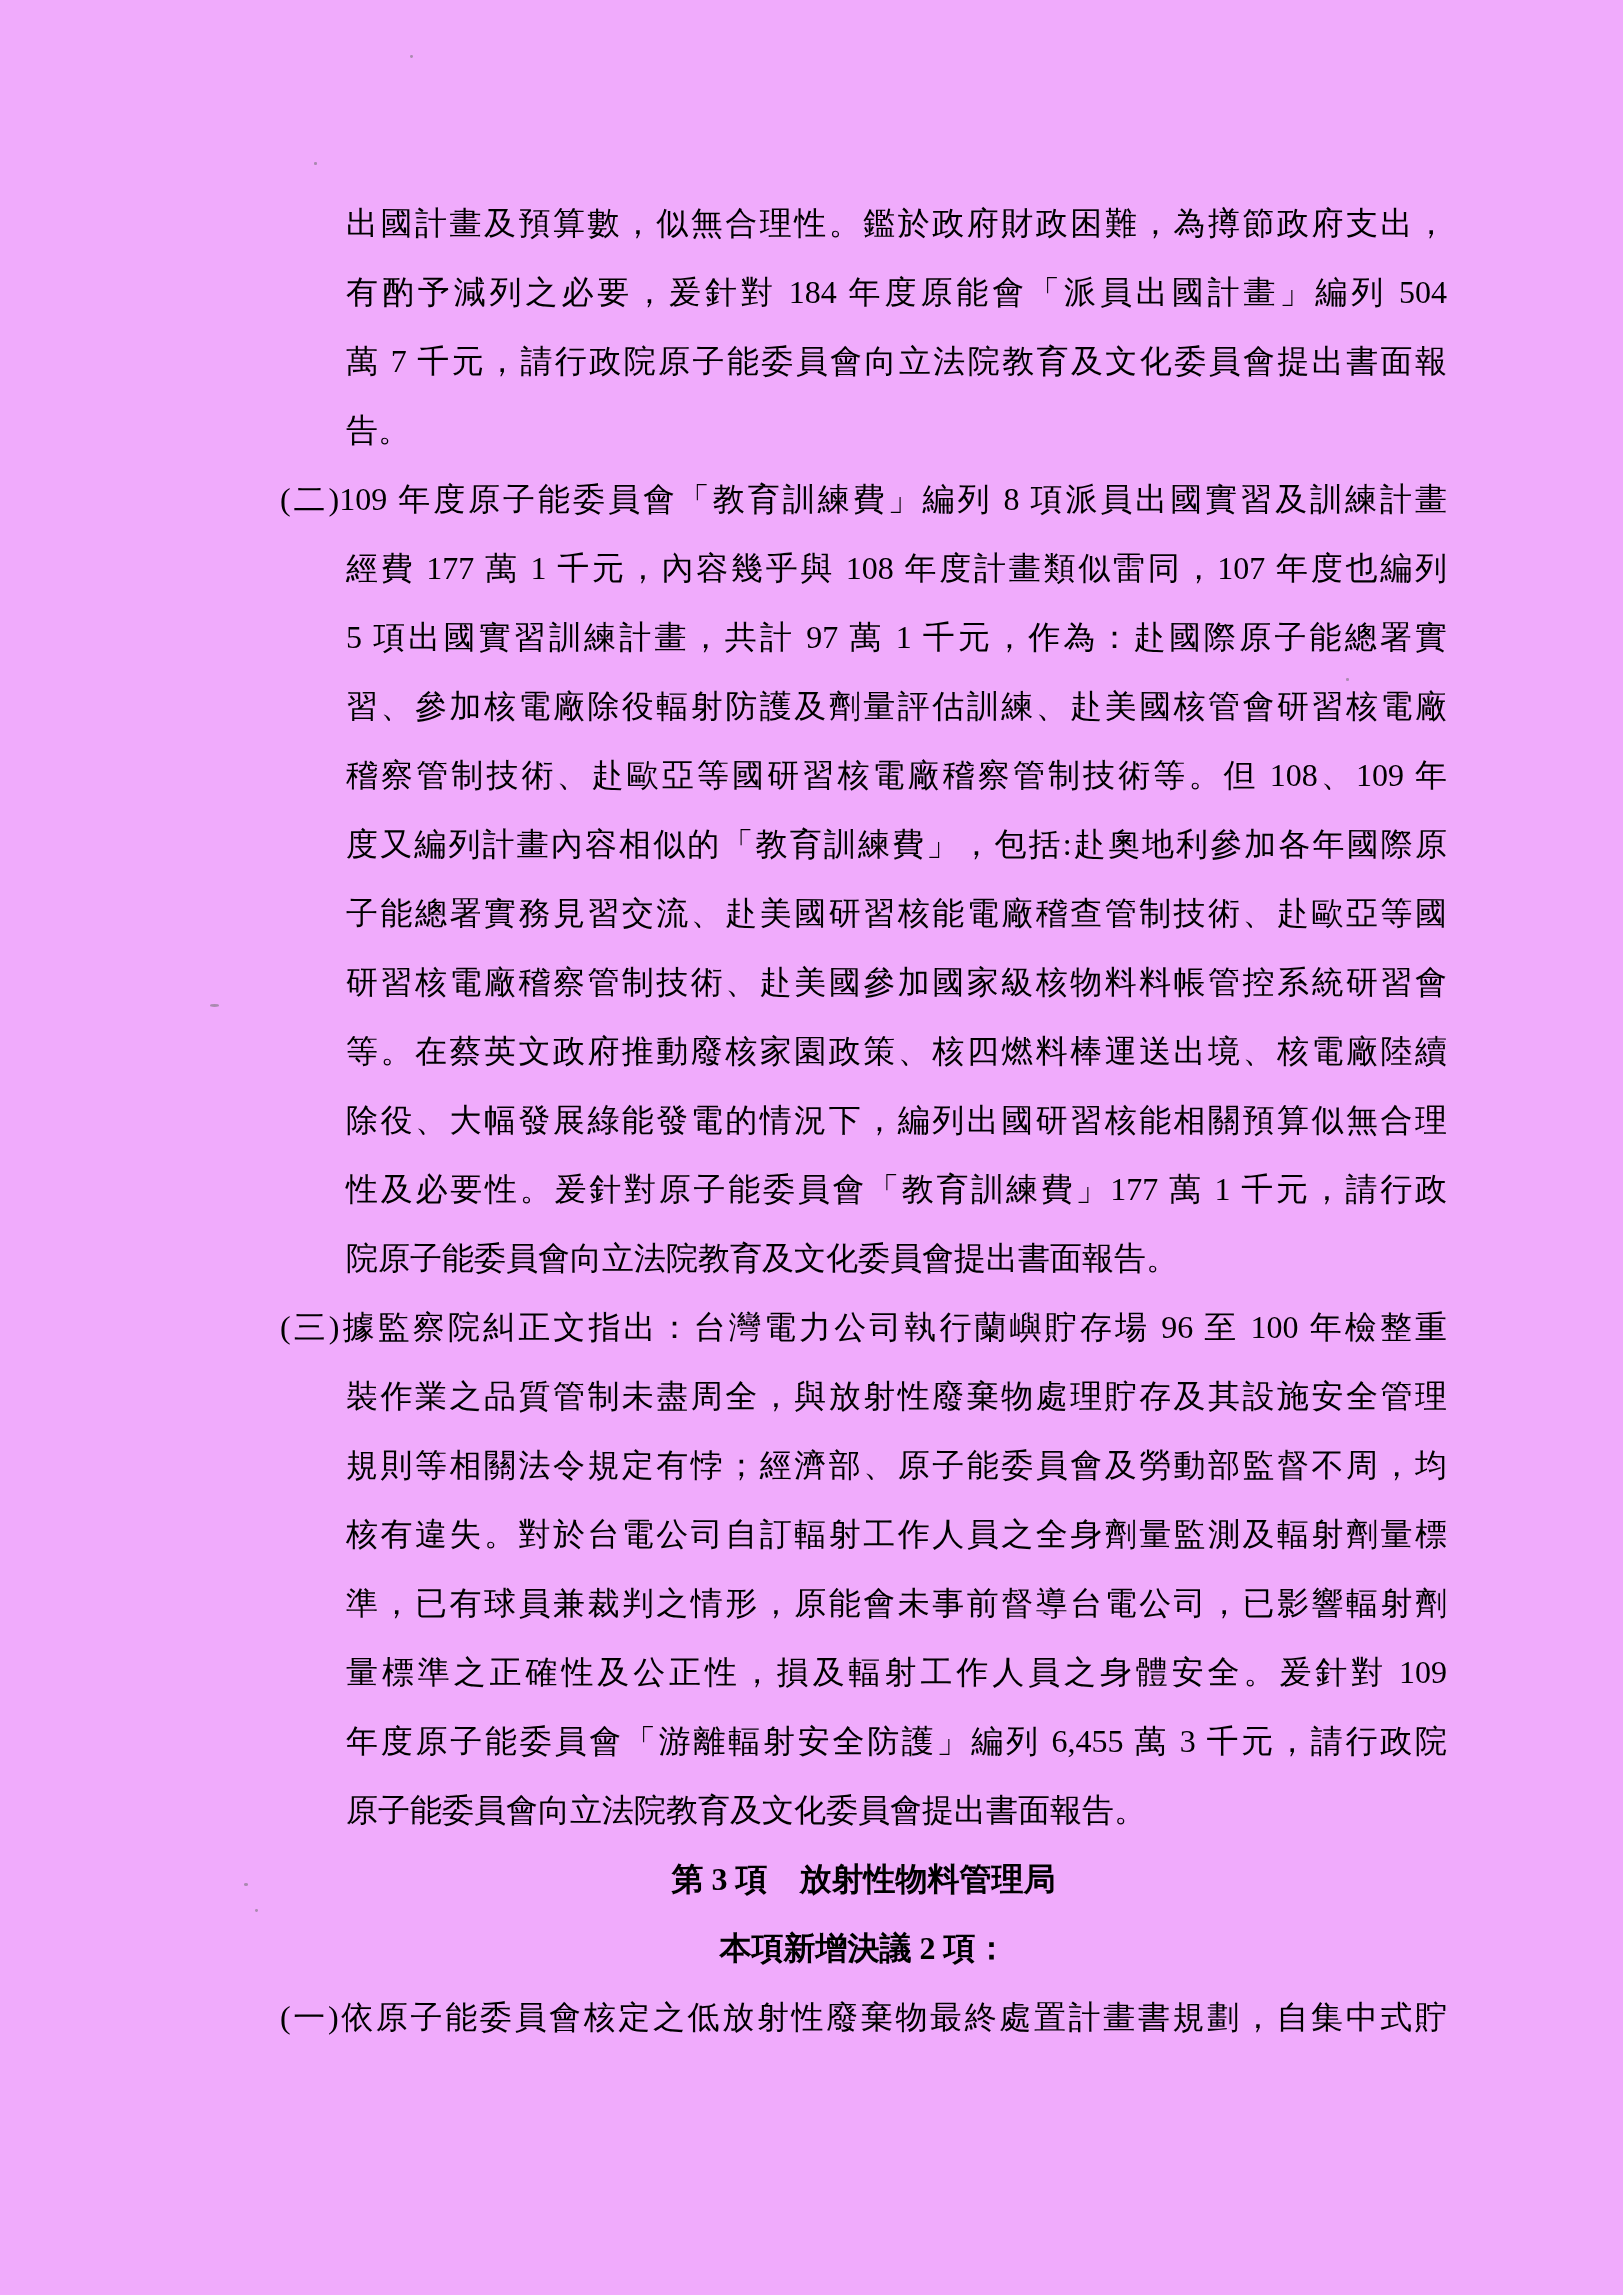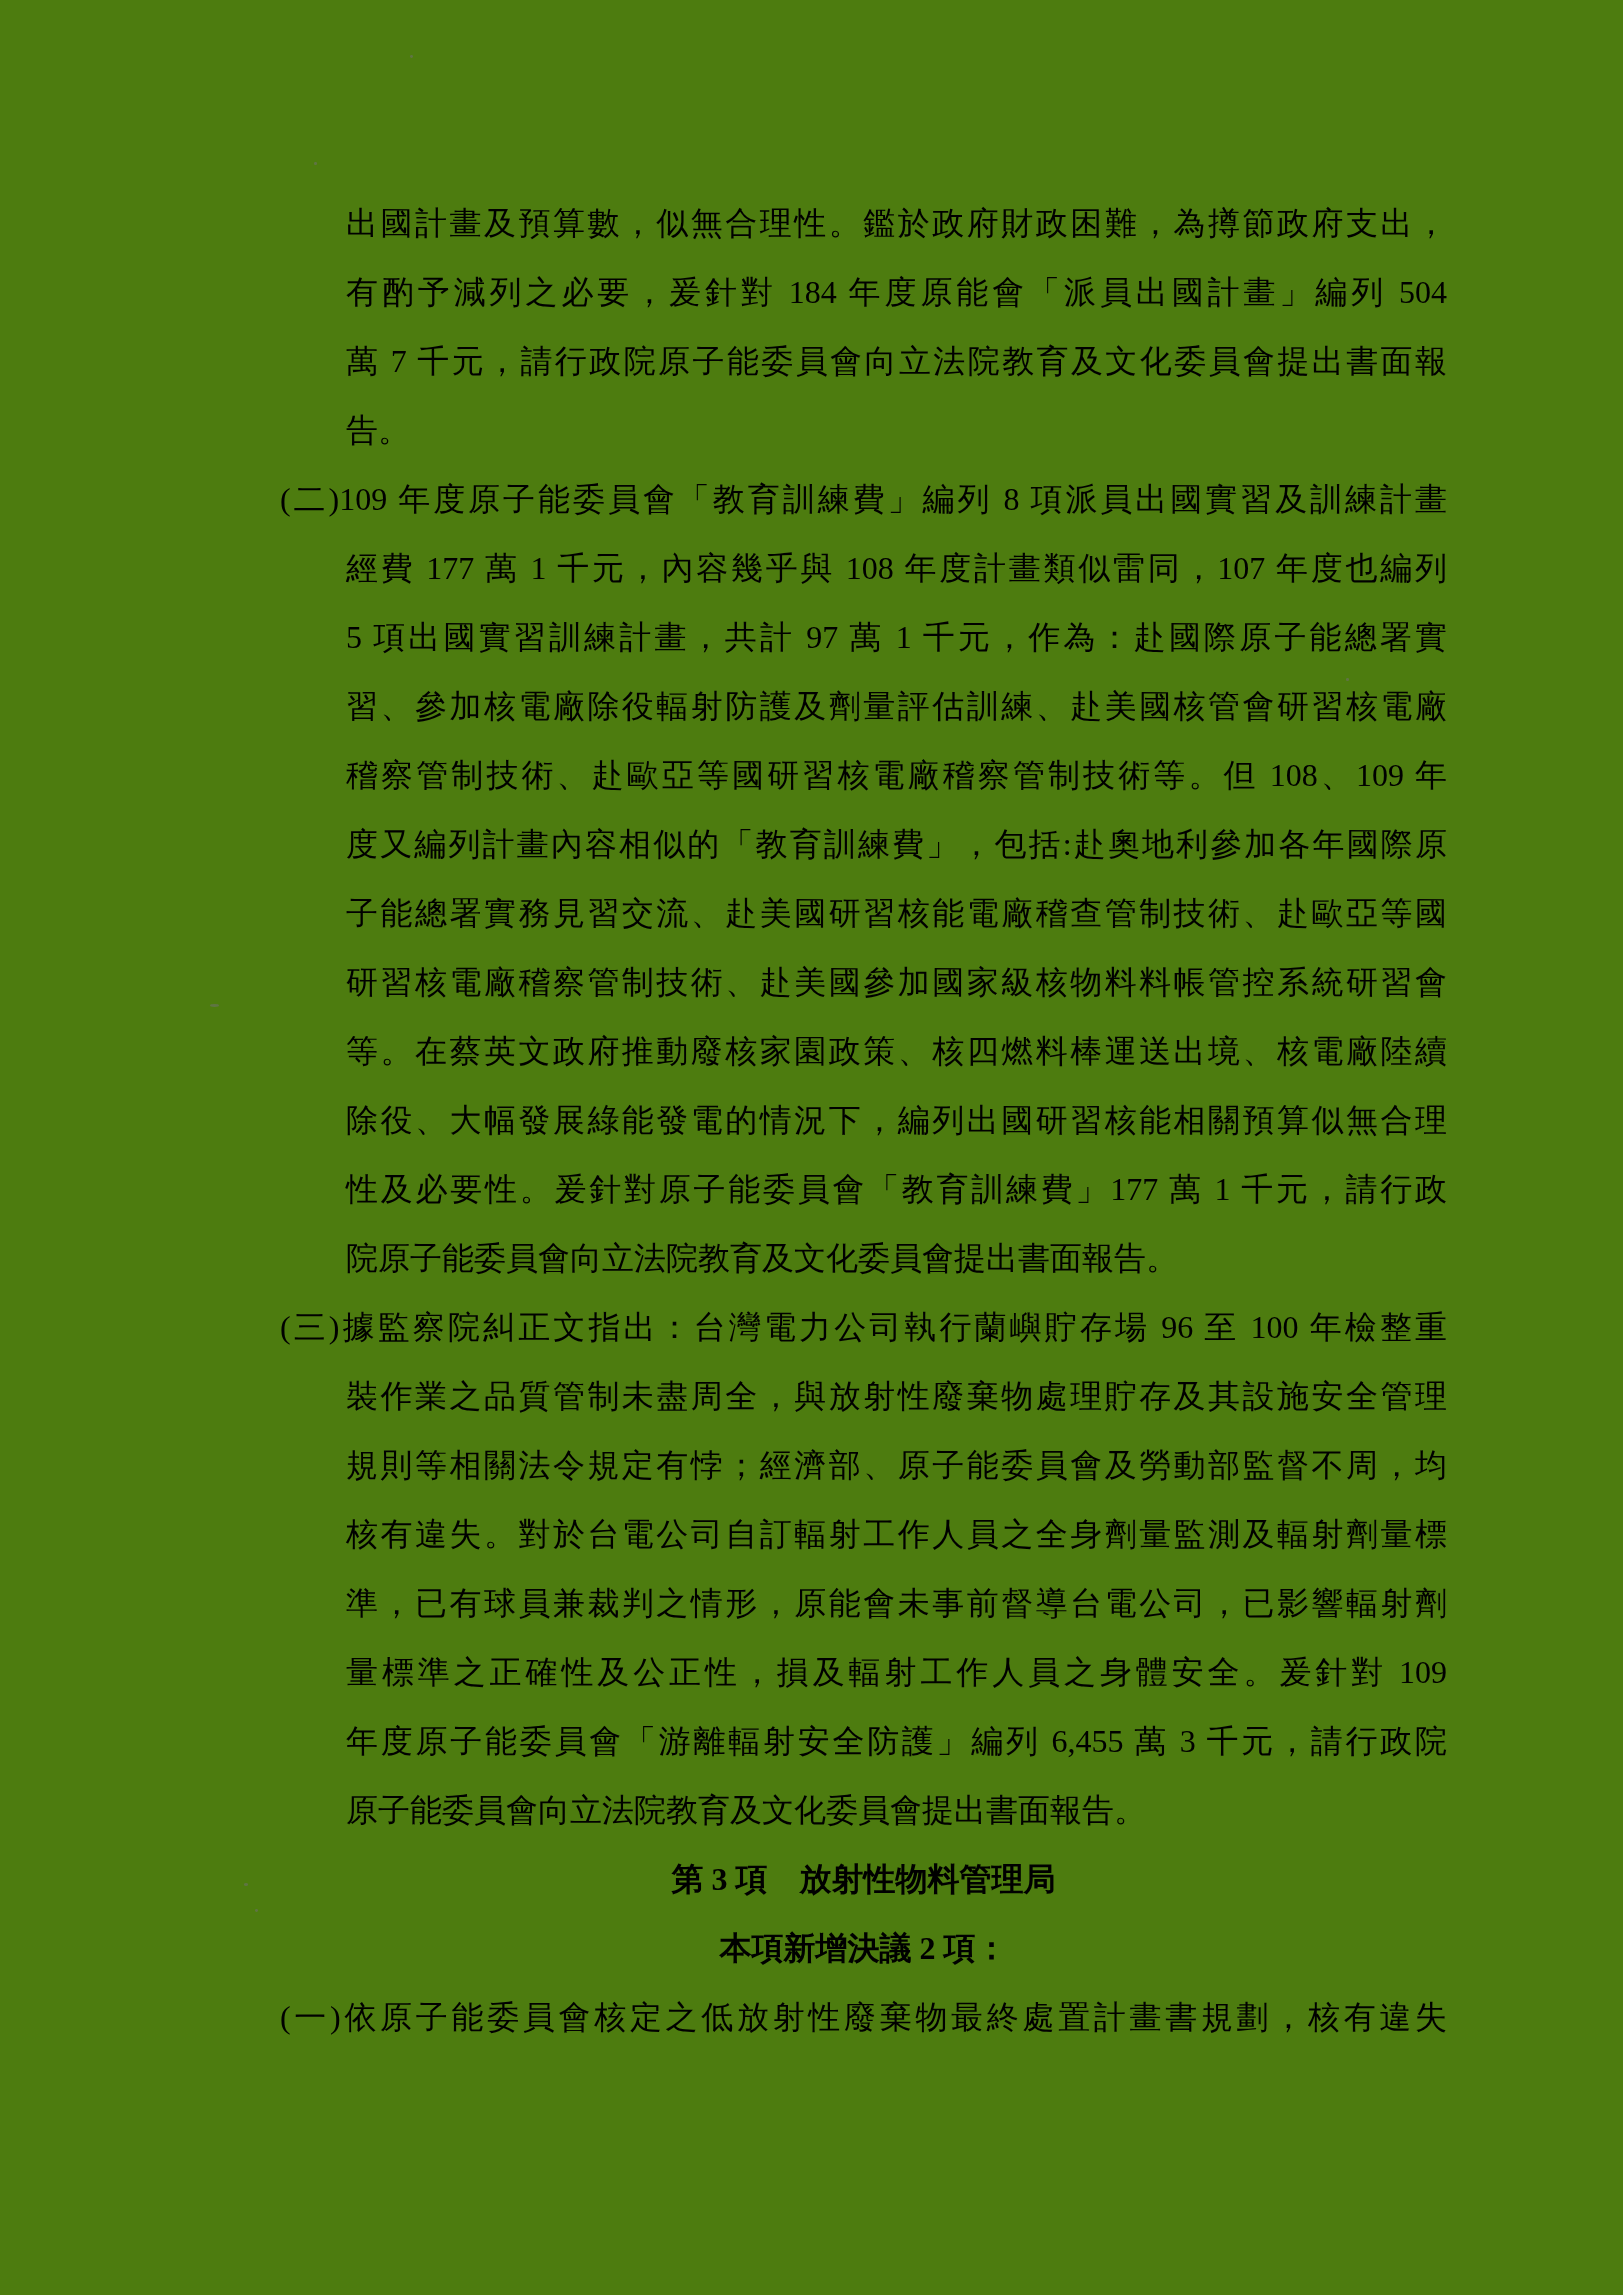--- a/index.html
+++ b/index.html
@@ -43,21 +43,21 @@
   .speck {
     position: absolute;
     background: #6f6f6f;
     border-radius: 50%;
     opacity: 0.55;
   }
 </style>
 </head>
 <body>
 
-<div class="page" id="page" style="background: #4d7c0f;">
+<div class="page" id="page" style="background: #f0abfc;">
   <div class="textblock" id="textblock" style="color: rgb(0, 0, 0);">
       <div class="line body justify">出國計畫及預算數，似無合理性。鑑於政府財政困難，為撙節政府支出，</div>
       <div class="line body justify">有酌予減列之必要，爰針對 184 年度原能會「派員出國計畫」編列 504</div>
       <div class="line body justify">萬 7 千元，請行政院原子能委員會向立法院教育及文化委員會提出書面報</div>
       <div class="line body">告。</div>
       <div class="line hang justify">(二)109 年度原子能委員會「教育訓練費」編列 8 項派員出國實習及訓練計畫</div>
       <div class="line body justify">經費 177 萬 1 千元，內容幾乎與 108 年度計畫類似雷同，107 年度也編列</div>
       <div class="line body justify">5 項出國實習訓練計畫，共計 97 萬 1 千元，作為：赴國際原子能總署實</div>
       <div class="line body justify">習、參加核電廠除役輻射防護及劑量評估訓練、赴美國核管會研習核電廠</div>
       <div class="line body justify">稽察管制技術、赴歐亞等國研習核電廠稽察管制技術等。但 108、109 年</div>
@@ -71,21 +71,21 @@
       <div class="line hang justify">(三)據監察院糾正文指出：台灣電力公司執行蘭嶼貯存場 96 至 100 年檢整重</div>
       <div class="line body justify">裝作業之品質管制未盡周全，與放射性廢棄物處理貯存及其設施安全管理</div>
       <div class="line body justify">規則等相關法令規定有悖；經濟部、原子能委員會及勞動部監督不周，均</div>
       <div class="line body justify">核有違失。對於台電公司自訂輻射工作人員之全身劑量監測及輻射劑量標</div>
       <div class="line body justify">準，已有球員兼裁判之情形，原能會未事前督導台電公司，已影響輻射劑</div>
       <div class="line body justify">量標準之正確性及公正性，損及輻射工作人員之身體安全。爰針對 109</div>
       <div class="line body justify">年度原子能委員會「游離輻射安全防護」編列 6,455 萬 3 千元，請行政院</div>
       <div class="line body">原子能委員會向立法院教育及文化委員會提出書面報告。</div>
       <div class="line margin bold">第 3 項　放射性物料管理局</div>
       <div class="line margin bold">本項新增決議 2 項：</div>
-      <div class="line hang justify">(一)依原子能委員會核定之低放射性廢棄物最終處置計畫書規劃，核有違失</div>
+      <div class="line hang justify">(一)依原子能委員會核定之低放射性廢棄物最終處置計畫書規劃，自集中式貯</div>
     </div>
 <div class="speck" style="left: 410px; top: 55px; width: 2.9px; height: 2.9px;"></div>
     <div class="speck" style="left: 314px; top: 162px; width: 2.5px; height: 2.5px;"></div>
     <div class="speck" style="left: 210px; top: 1004px; width: 8.8px; height: 2.9px;"></div>
     <div class="speck" style="left: 244px; top: 1883px; width: 3.9px; height: 2.5px;"></div>
     <div class="speck" style="left: 255px; top: 1909px; width: 2.9px; height: 2.9px;"></div>
     <div class="speck" style="left: 1346px; top: 678px; width: 2.5px; height: 2.5px;"></div>
     <div class="speck" style="left: 579px; top: 1677px; width: 2px; height: 2px;"></div>
   </div>
 

